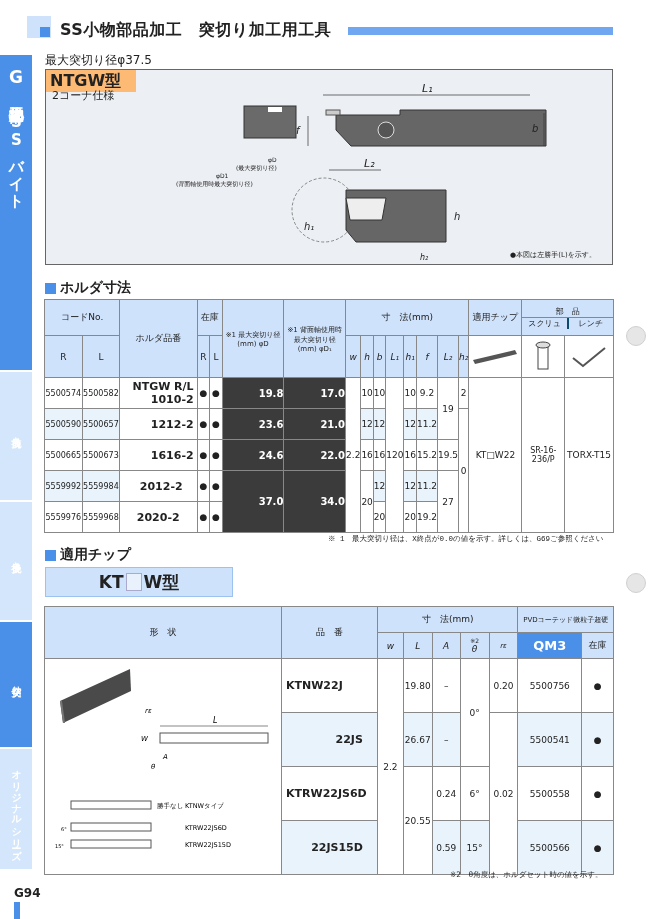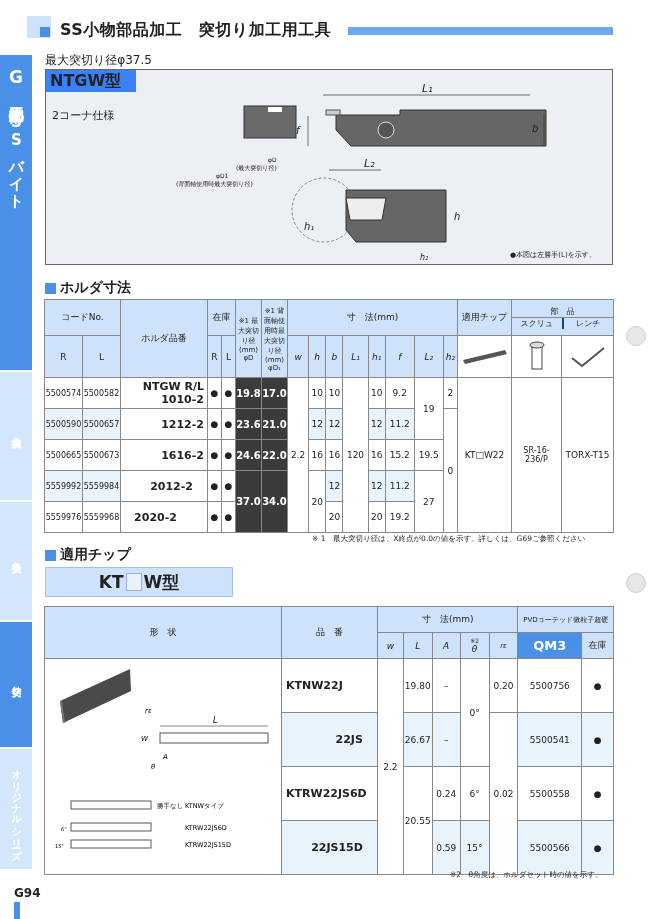--- a/index.html
+++ b/index.html
@@ -17,32 +17,32 @@
   .side-main { top: 55px; height: 315px; background: #4a90e8; writing-mode: horizontal-tb; flex-direction: column; justify-content: flex-start; padding-top: 12px; }
   .side-main .g { font-size: 17px; margin-bottom: 8px; }
   .side-main .v { writing-mode: vertical-rl; text-orientation: upright; font-size: 15px; letter-spacing: 0px; line-height: 1; }
   .side-light { background: #d4e6fb; color: #fff; font-size: 10px; }
   .side-dark { background: #4a90e8; color: #fff; font-size: 10px; }
   .page-no { left: 14px; top: 886px; font-size: 12px; font-weight: bold; }
   .page-mark { left: 14px; top: 902px; width: 6px; height: 17px; background: #4a90e8; }
 
   .subtitle { left: 45px; top: 52px; font-size: 12px; }
   .diag-box { left: 45px; top: 69px; width: 568px; height: 196px; border: 1px solid #666; background: #eceff3; }
-  .ntgw { left: 46px; top: 70px; width: 90px; height: 22px; background: #3b82f6; font-size: 16px; font-weight: bold; padding-left: 4px; line-height: 22px; }
-  .two-corner { left: 52px; top: 108px; font-size: 11px; }
+  .ntgw { left: 46px; top: 70px; width: 90px; height: 22px; background: #fdba74; font-size: 16px; font-weight: bold; padding-left: 4px; line-height: 22px; }
+  .two-corner { left: 52px; top: 88px; font-size: 11px; }
   .diag-note { left: 510px; top: 250px; font-size: 7px; white-space: nowrap; }
 
   .sec-h { font-size: 14px; font-weight: bold; display: flex; align-items: center; }
   .sec-h .sq { width: 11px; height: 11px; background: #4a90e8; margin-right: 4px; }
 
   table { border-collapse: collapse; position: absolute; }
   td, th { border: 1px solid #888; font-weight: normal; text-align: center; vertical-align: middle; font-size: 9px; padding: 0; }
   th { background: #cfe2fb; }
   .t1 th, .t1 td { }
-  .dark { background: #3b3b3b; color: #fff; font-weight: bold; font-size: 10px; }
+  .dark { background: #3b3b3b; color: #fff; font-weight: bold; font-size: 10px; padding-left: 36px; }
   .lb { background: #e8f3fb; }
   .code { font-size: 8px; }
   .bold { font-weight: bold; font-size: 11px; }
   .it { font-style: italic; }
   .note { font-size: 7.5px; white-space: nowrap; }
 
   .kt-box { left: 45px; top: 567px; width: 188px; height: 30px; background: #cfe2fb; border: 1px solid #9cc2f0; font-size: 17px; font-weight: bold; display: flex; align-items: center; justify-content: center; }
   .kt-sq { display: inline-block; width: 16px; height: 18px; border: 1px solid #aac; background: #e8f1fc; margin: 0 2px; }
   .qm3 { background: #4a90e8 !important; color: #fff; font-weight: bold; font-size: 13px; }
   .hole { width: 20px; height: 20px; border-radius: 50%; background: #e6e6e6; border: 1px solid #d0d0d0; }
@@ -213,30 +213,30 @@
     <td class="dark" rowspan="2">34.0</td>
     <td rowspan="2">20</td>
     <td class="lb">12</td>
     <td class="lb">12</td>
     <td class="lb">11.2</td>
     <td rowspan="2">27</td>
   </tr>
   <tr style="height:31px;">
     <td class="code">5559976</td>
     <td class="code">5559968</td>
-    <td class="bold" style="padding-right:17px;">2020-2</td>
+    <td class="bold" style="text-align:right;padding-right:17px;">2020-2</td>
     <td>●</td>
     <td>●</td>
     <td>20</td>
     <td>20</td>
     <td>19.2</td>
   </tr>
 </tbody>
   </table>
-<div class="abs note" style="left:312px;top:534px;">※ 1　最大突切り径は、X終点が0.0の値を示す。詳しくは、G69ご参照ください</div>
+<div class="abs note" style="left:328px;top:534px;font-family:Liberation Mono, monospace;">※ 1　最大突切り径は、X終点が0.0の値を示す。詳しくは、G69ご参照ください</div>
 
 <div class="abs sec-h" style="left:45px;top:546px;">
     <span class="sq"></span>
     <span>適用チップ</span>
   </div>
 <div class="abs kt-box">
     <span>KT</span>
     <span class="kt-sq"></span>
     <span>W型</span>
   </div>

